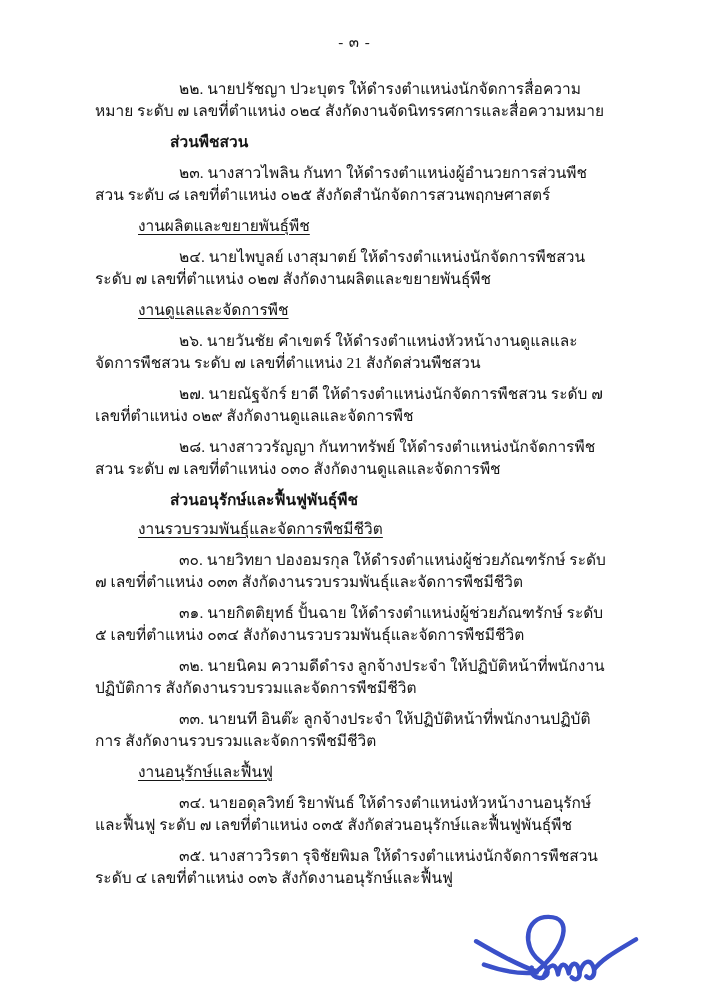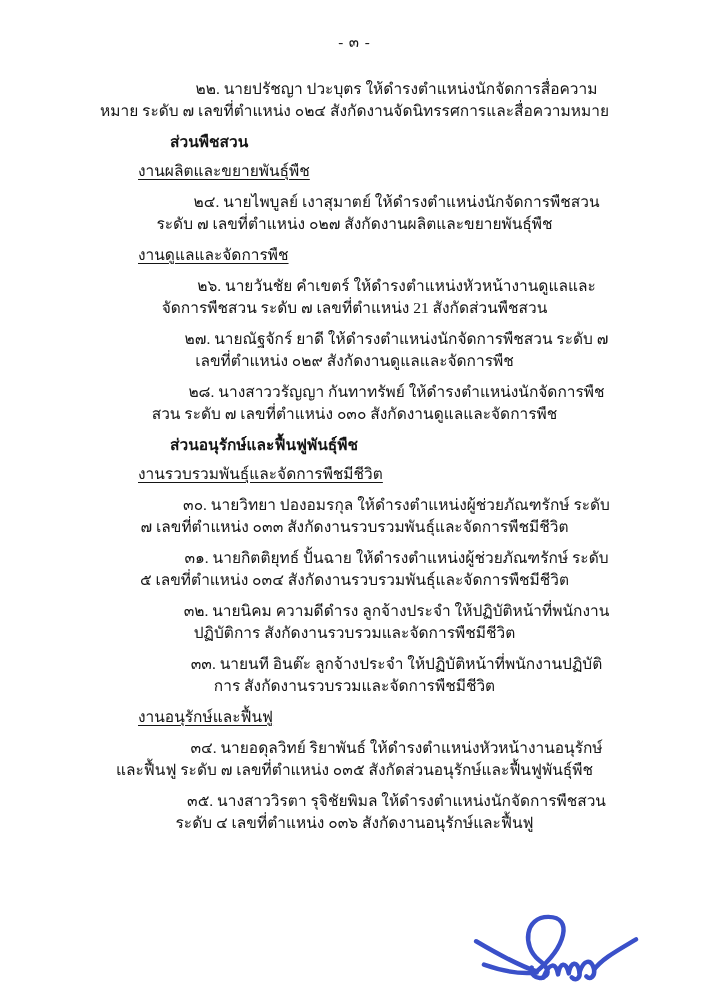--- a/index.html
+++ b/index.html
@@ -24,21 +24,21 @@
     font-size: 15px;
     line-height: 20px;
     margin: 0 0 26px 0;
     letter-spacing: 1px;
   }
   p.item {
     margin: 9px;
     font-size: 15.5px;
     line-height: 22px;
     text-indent: 84px;
-    text-align: center;
+    text-align: left;
     word-break: normal;
   }
   .sec {
     margin: 5px 0 3px 84px;
     font-size: 15.5px;
     line-height: 22px;
     font-weight: bold;
   }
   .sub {
     margin: 7px 0 3px 52px;
@@ -61,20 +61,21 @@
 <body>
 
 <div class="page">
 
   <div class="page-number">- ๓ -</div>
 
   <p class="item">๒๒. นายปรัชญา  ปวะบุตร ให้ดำรงตำแหน่งนักจัดการสื่อความหมาย ระดับ ๗ เลขที่ตำแหน่ง ๐๒๔ สังกัดงานจัดนิทรรศการและสื่อความหมาย</p>
 
   <div class="sec">ส่วนพืชสวน</div>
 
+  <p class="item">๒๓. นางสาวไพลิน  กันทา ให้ดำรงตำแหน่งผู้อำนวยการส่วนพืชสวน ระดับ ๘ เลขที่ตำแหน่ง ๐๒๕ สังกัดสำนักจัดการสวนพฤกษศาสตร์</p>
 
   <div class="sub">งานผลิตและขยายพันธุ์พืช</div>
 
   <p class="item">๒๔. นายไพบูลย์  เงาสุมาตย์ ให้ดำรงตำแหน่งนักจัดการพืชสวน ระดับ ๗ เลขที่ตำแหน่ง ๐๒๗ สังกัดงานผลิตและขยายพันธุ์พืช</p>
 
   <div class="sub">งานดูแลและจัดการพืช</div>
 
   <p class="item">๒๖. นายวันชัย  คำเขตร์ ให้ดำรงตำแหน่งหัวหน้างานดูแลและจัดการพืชสวน ระดับ ๗ เลขที่ตำแหน่ง 21  สังกัดส่วนพืชสวน</p>
   <p class="item">๒๗. นายณัฐจักร์  ยาดี ให้ดำรงตำแหน่งนักจัดการพืชสวน ระดับ ๗ เลขที่ตำแหน่ง ๐๒๙ สังกัดงานดูแลและจัดการพืช</p>
   <p class="item">๒๘. นางสาววรัญญา  กันทาทรัพย์ ให้ดำรงตำแหน่งนักจัดการพืชสวน ระดับ ๗ เลขที่ตำแหน่ง ๐๓๐ สังกัดงานดูแลและจัดการพืช</p>

